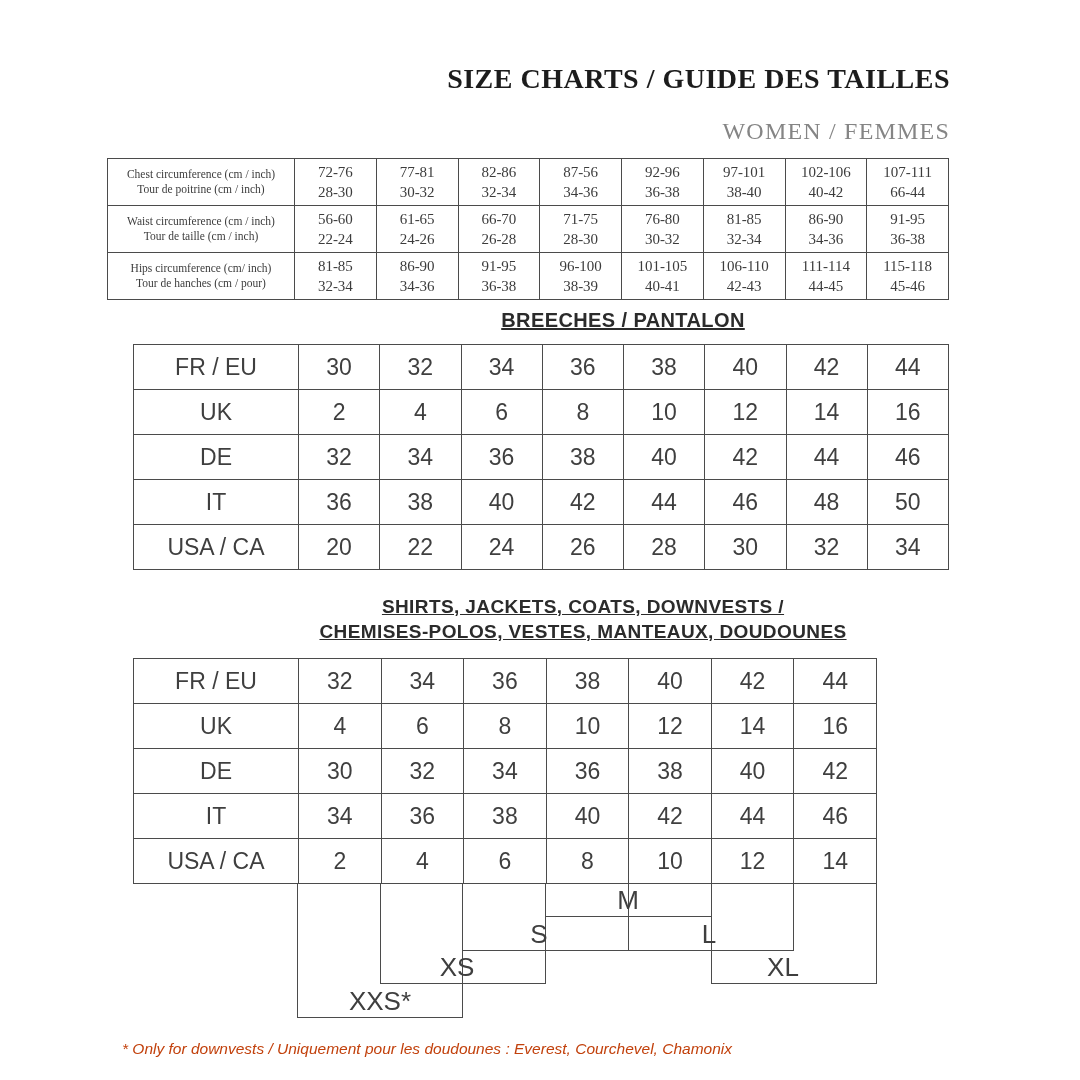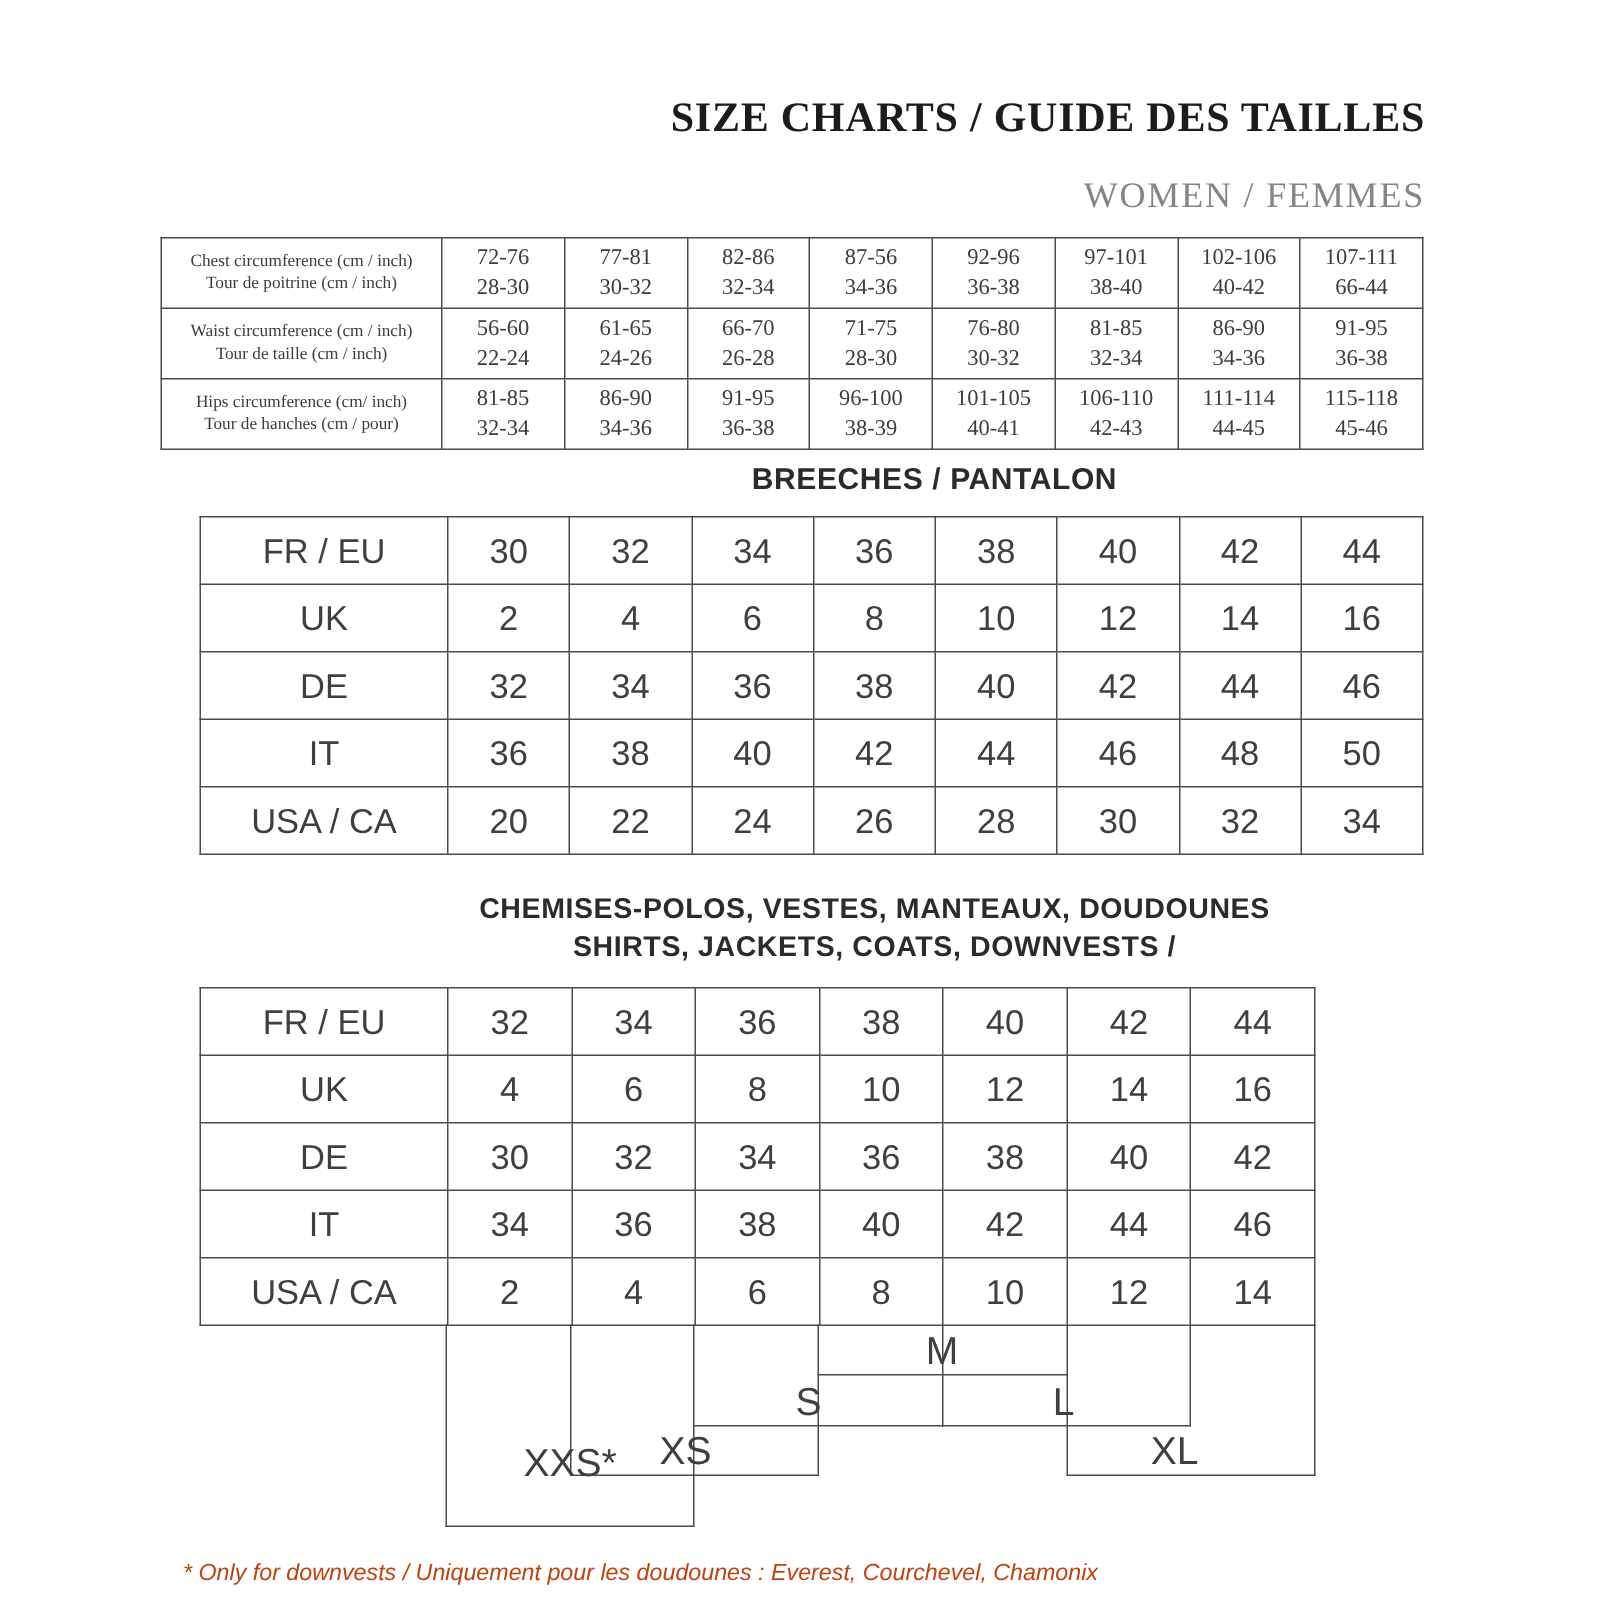--- a/index.html
+++ b/index.html
@@ -19,21 +19,21 @@
   
   table{border-collapse:collapse;table-layout:fixed;position:absolute;background:#fff;}
   td{border:1px solid #4b4b4b;text-align:center;vertical-align:middle;padding:0;}
 
   
   #measurements{left:107px;top:158px;width:842px;}
   #measurements td{height:46px;font-size:15px;line-height:20px;color:#3c3c3c;font-family:Liberation Serif, serif;}
   #measurements td.mlabel{width:186px;font-size:11.5px;line-height:15px;white-space:nowrap;}
 
   
-  .section-heading{position:absolute;text-align:center;font-weight:600;color:#2b2b2b;letter-spacing:.4px;}
+  .section-heading{position:absolute;text-align:center;font-weight:600;color:#2b2b2b;letter-spacing:.4px;text-decoration:underline;}
   #breeches-heading{left:423px;top:309px;width:400px;font-size:20px;}
   #shirts-heading{left:283px;top:594px;width:600px;font-size:19px;line-height:25px;}
 
   
   #breeches-table{left:133px;top:344px;width:816px;}
   #shirts-table{left:133px;top:658px;width:744px;}
   #breeches-table td,#shirts-table td{height:44px;font-size:23px;color:#3f3f3f;}
   td.label-cell{width:164px;}
 
   
@@ -229,22 +229,22 @@
           <td>26</td>
           <td>28</td>
           <td>30</td>
           <td>32</td>
           <td>34</td>
         </tr>
       </tbody>
     </table>
 
   <div id="shirts-heading" class="section-heading">
+    <div>SHIRTS, JACKETS, COATS, DOWNVESTS /</div>
     <div>CHEMISES-POLOS, VESTES, MANTEAUX, DOUDOUNES</div>
-    <div>SHIRTS, JACKETS, COATS, DOWNVESTS /</div>
   </div>
   <table id="shirts-table">
       <tbody>
         <tr>
           <td class="label-cell">FR / EU</td>
           <td>32</td>
           <td>34</td>
           <td>36</td>
           <td>38</td>
           <td>40</td>
@@ -308,17 +308,17 @@
   <div class="hline" style="left:628px;top:950px;width:166px"></div>
   <div class="hline" style="left:380px;top:983px;width:166px"></div>
   <div class="hline" style="left:711px;top:983px;width:166px"></div>
   <div class="hline" style="left:297px;top:1017px;width:166px"></div>
 
   <div class="bracket-label" style="left:545px;top:886px;width:166px">M</div>
   <div class="bracket-label" style="left:456px;top:920px;width:166px">S</div>
   <div class="bracket-label" style="left:626px;top:920px;width:166px">L</div>
   <div class="bracket-label" style="left:374px;top:953px;width:166px">XS</div>
   <div class="bracket-label" style="left:700px;top:953px;width:166px">XL</div>
-  <div class="bracket-label" style="left:297px;top:961px;width:166px">XXS*</div>
+  <div class="bracket-label" style="left:297px;top:987px;width:166px">XXS*</div>
 
   <div id="footnote">* Only for downvests / Uniquement pour les doudounes : Everest, Courchevel, Chamonix</div>
 
 </div>
 
 </body></html>

